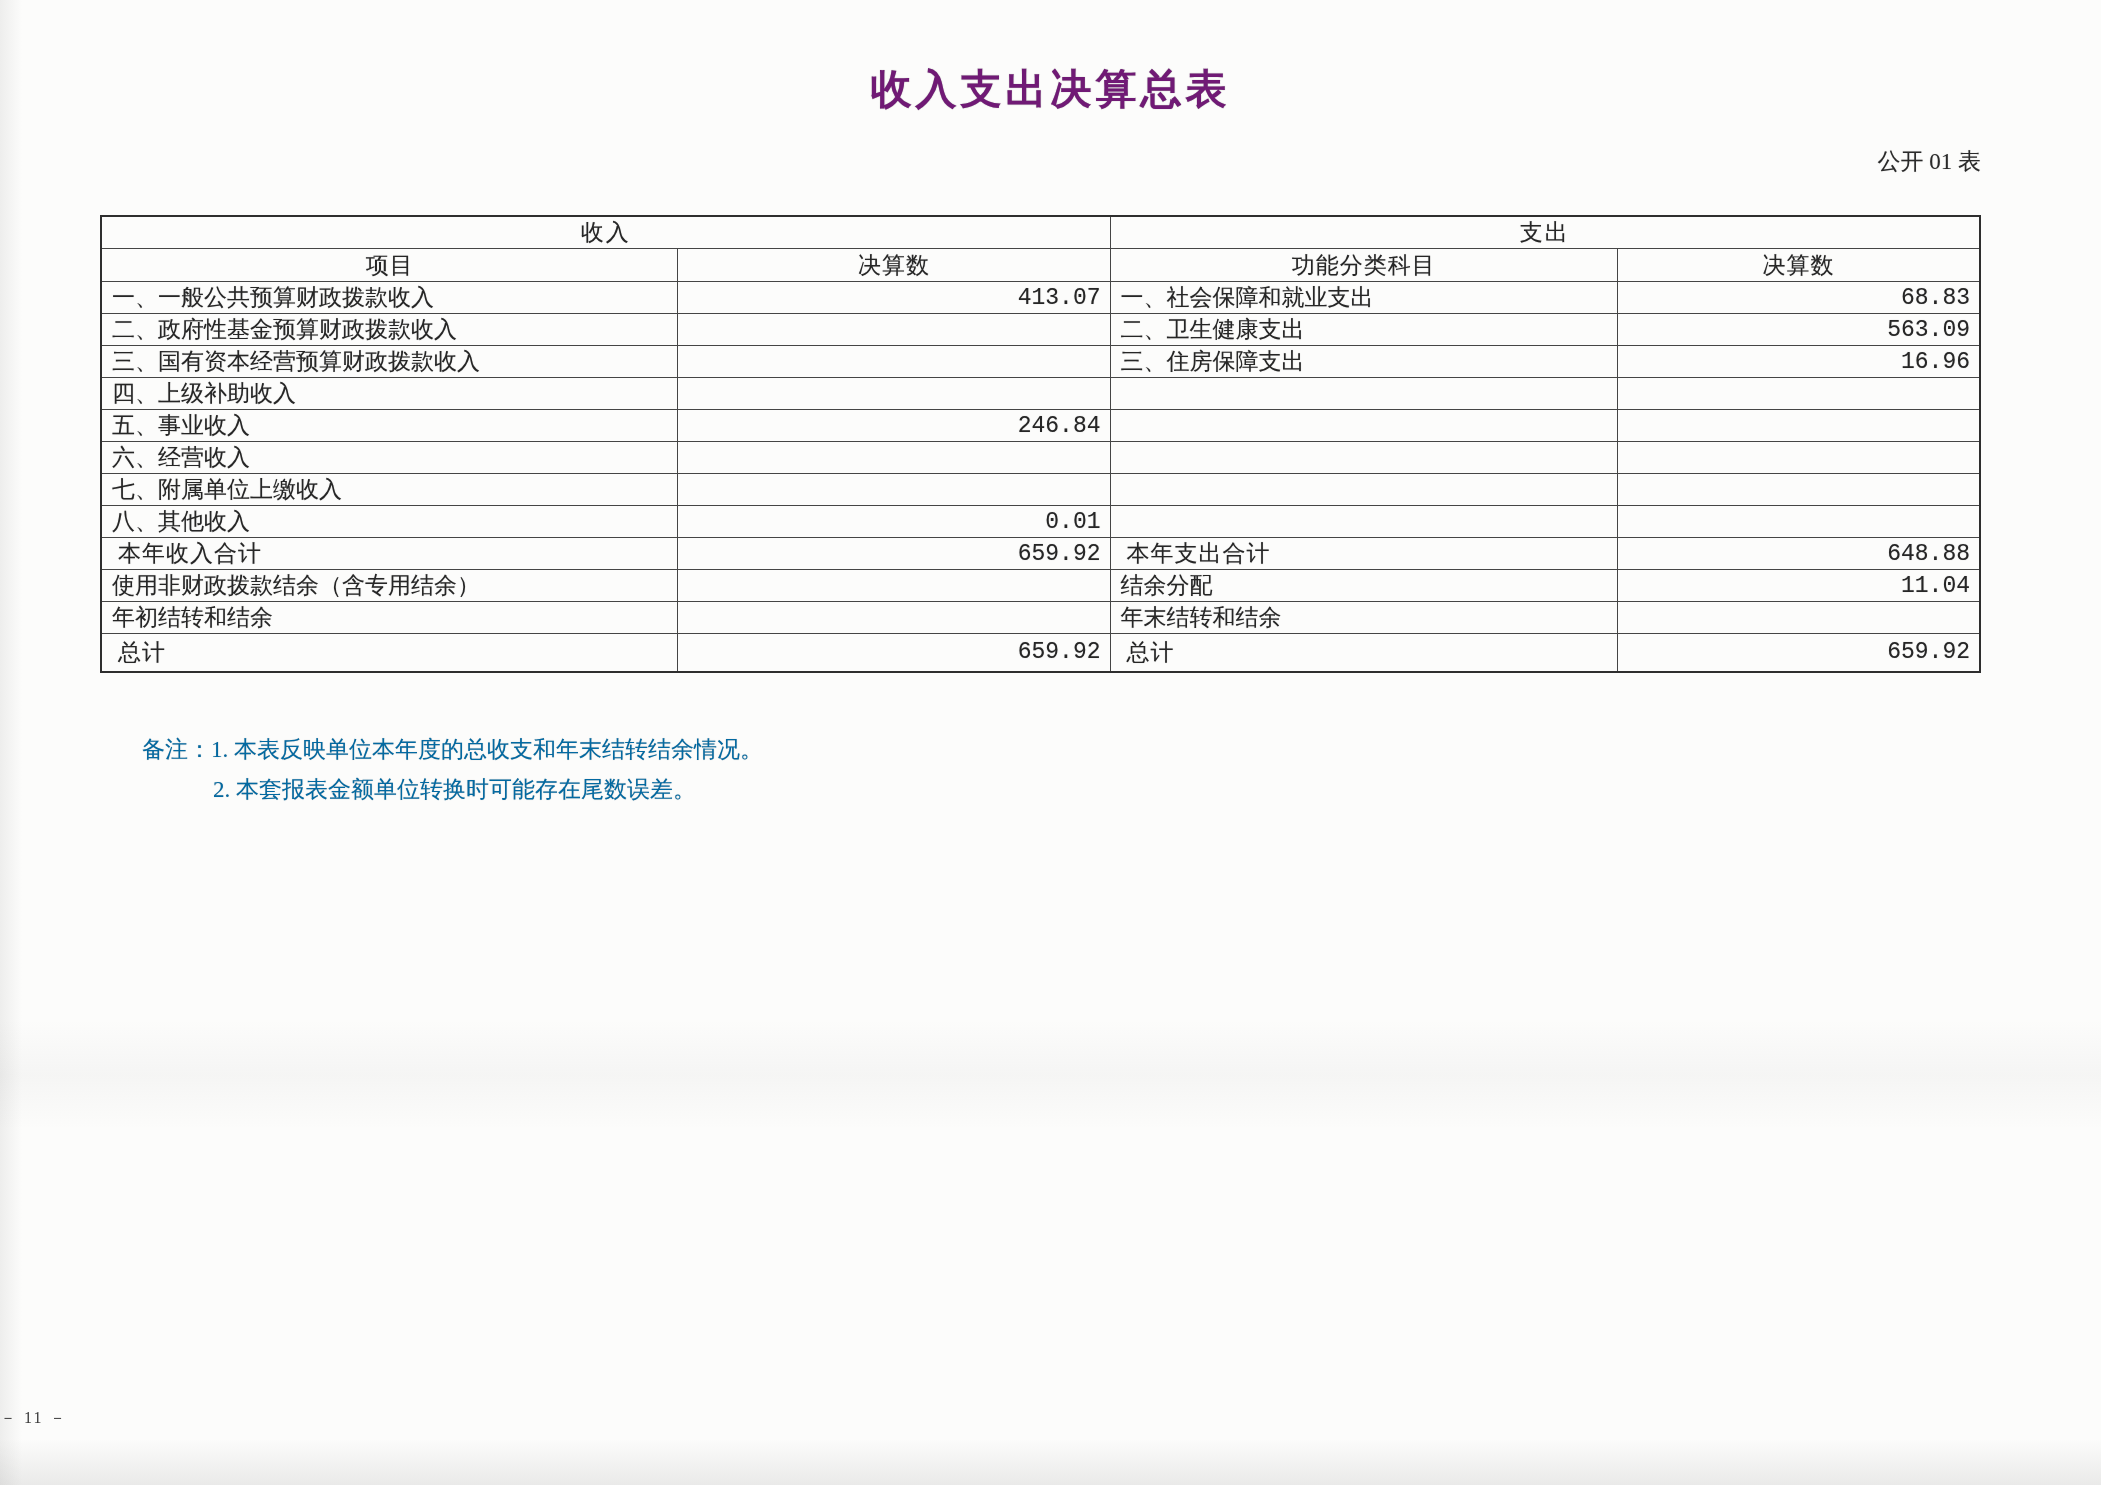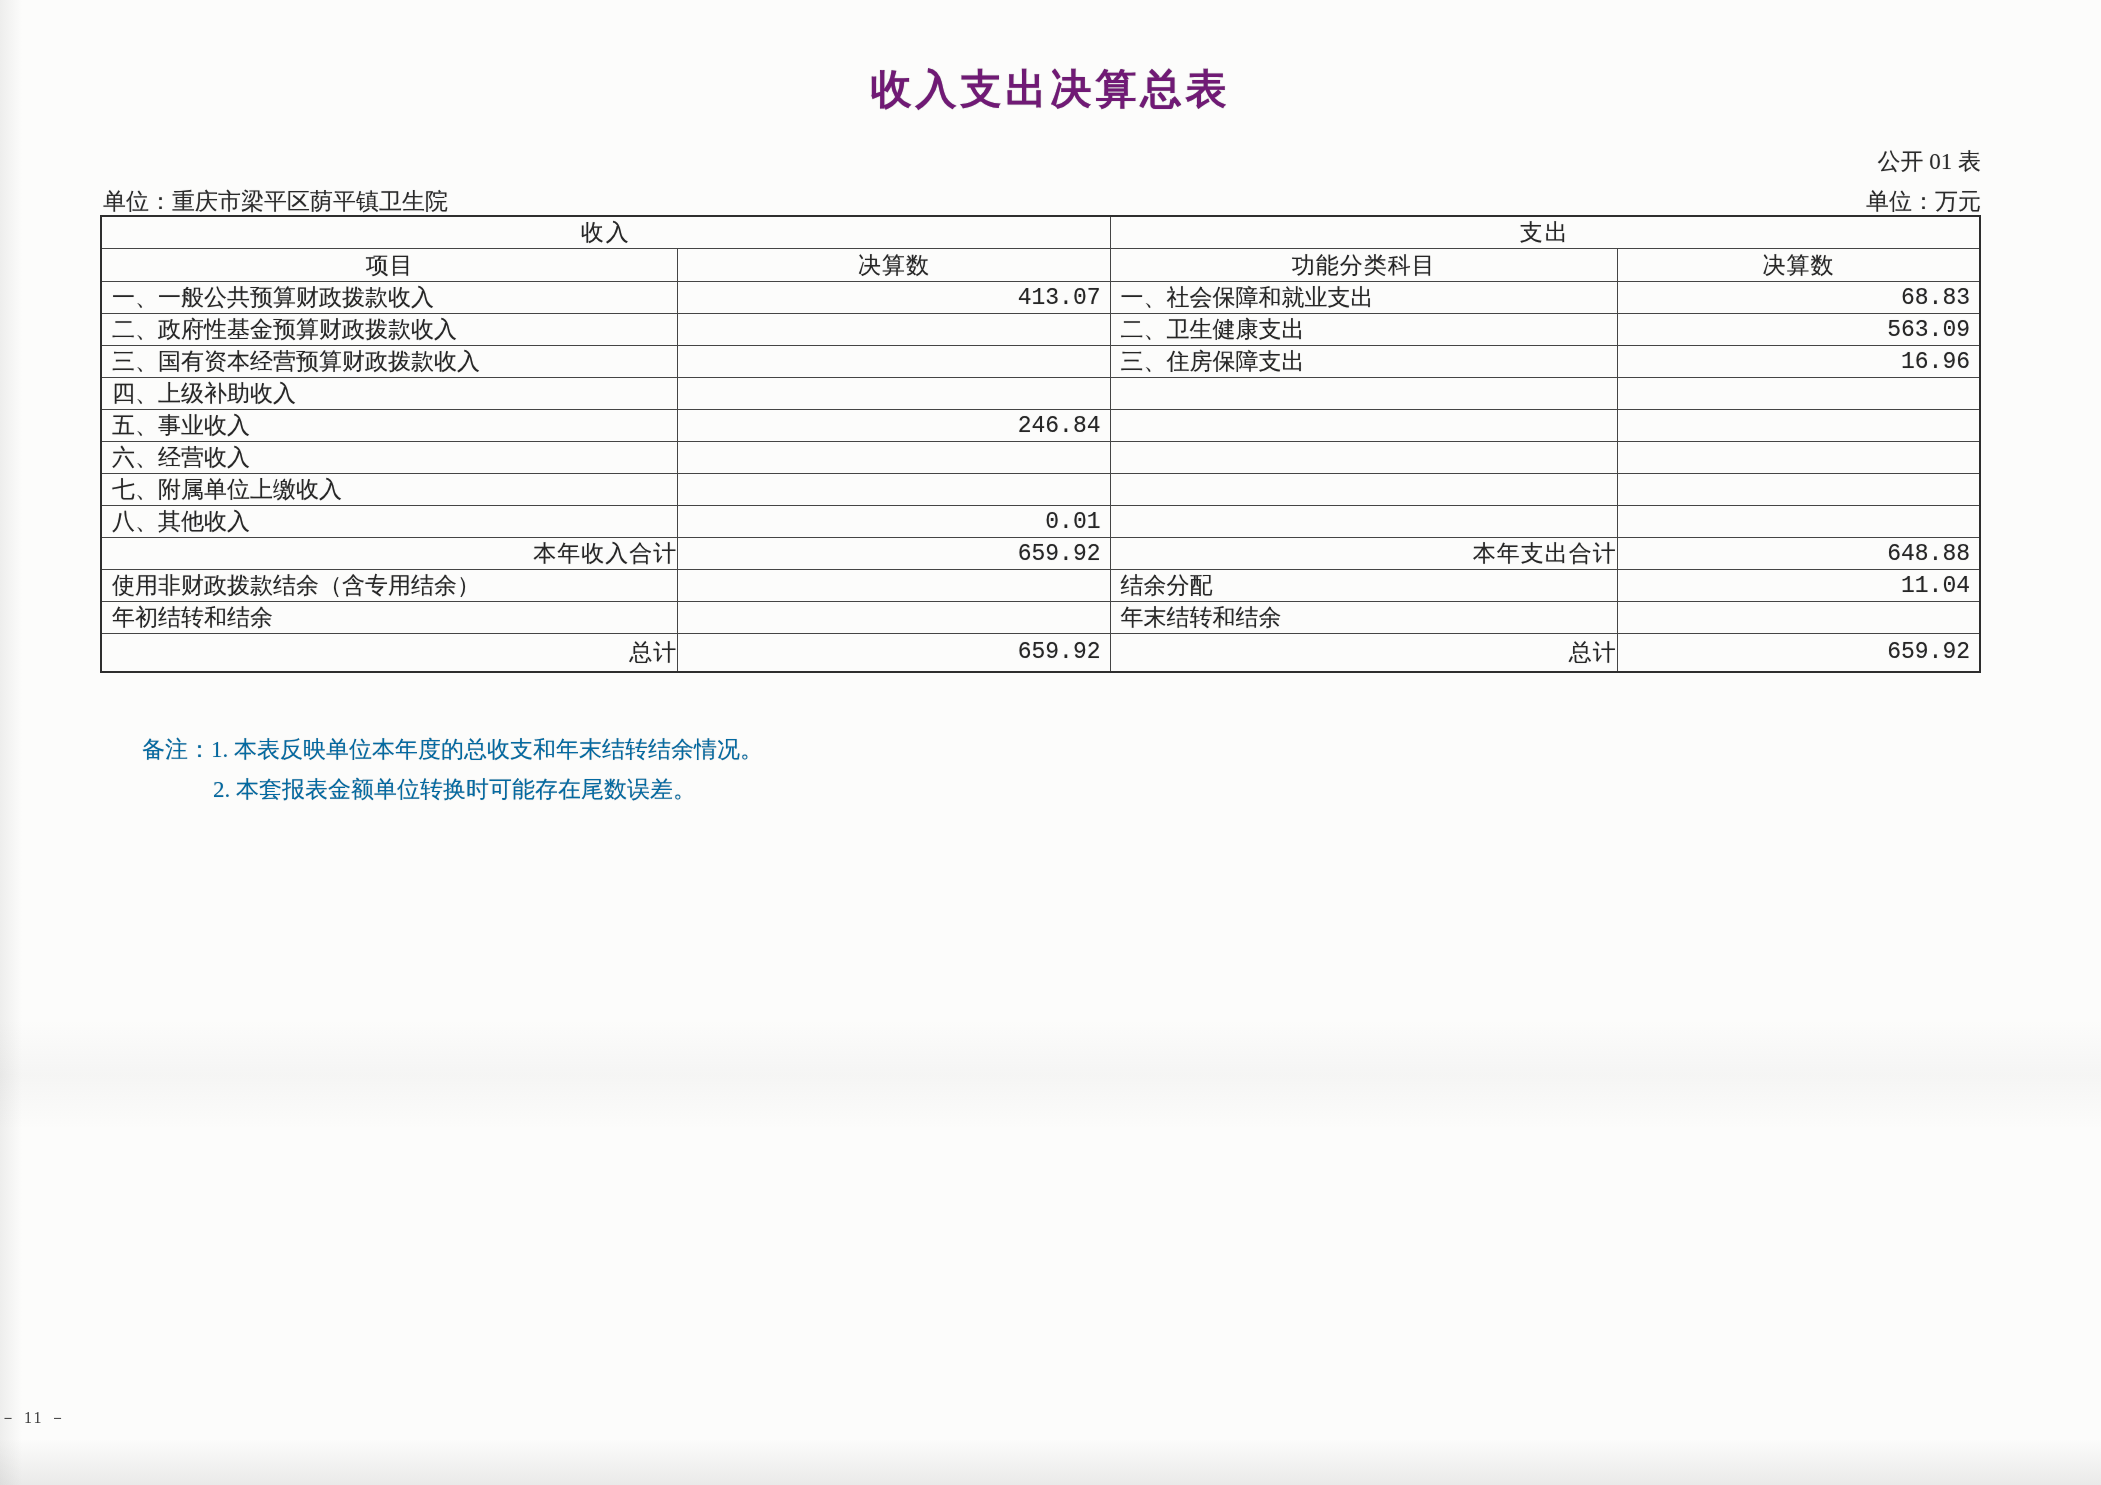--- a/index.html
+++ b/index.html
@@ -62,21 +62,21 @@
     vertical-align: middle;
     font-weight: 400;
     overflow: hidden; white-space: nowrap;
   }
   table.acct { border: 2px solid #2e2e2e; }
   table.acct tr.sec-row th { height: 31px; text-align: center; letter-spacing: 2px; }
   table.acct tr.col-row th { height: 33px; text-align: center; letter-spacing: 1px; }
   table.acct tbody tr { height: 32px; }
   table.acct tbody tr.last-row { height: 38px; }
   td.item { text-align: left; padding-left: 10px; }
-  td.item.center { text-align: right; padding-left: 0; letter-spacing: 1px; }
+  td.item.center { text-align: left; padding-left: 16px; letter-spacing: 1px; }
   td.num { text-align: right; padding-right: 9px; }
 
   .notes {
     position: absolute; left: 142px; top: 730px;
     font-size: 23px; line-height: 40px;
     color: #0369a1;
     text-shadow: 0 0 1px rgba(40,40,40,0.30);
   }
   .notes .line2 { margin-left: 71px; }
 
@@ -90,24 +90,20 @@
 <body>
 
 <div class="scan-edge-left"></div>
 <div class="scan-band-mid"></div>
 <div class="scan-edge-bottom"></div>
 
 <h1 class="doc-title">收入支出决算总表</h1>
 
 <div class="meta">
   <div class="code-line">公开 01 表</div>
-  <div class="unit-line">
-    <span>单位：重庆市梁平区荫平镇卫生院</span>
-    <span>单位：万元</span>
-  </div>
 </div>
 
 <table class="acct">
   <colgroup>
     <col style="width:30.7%">
     <col style="width:23.0%">
     <col style="width:27.0%">
     <col style="width:19.3%">
   </colgroup>
   <thead>

